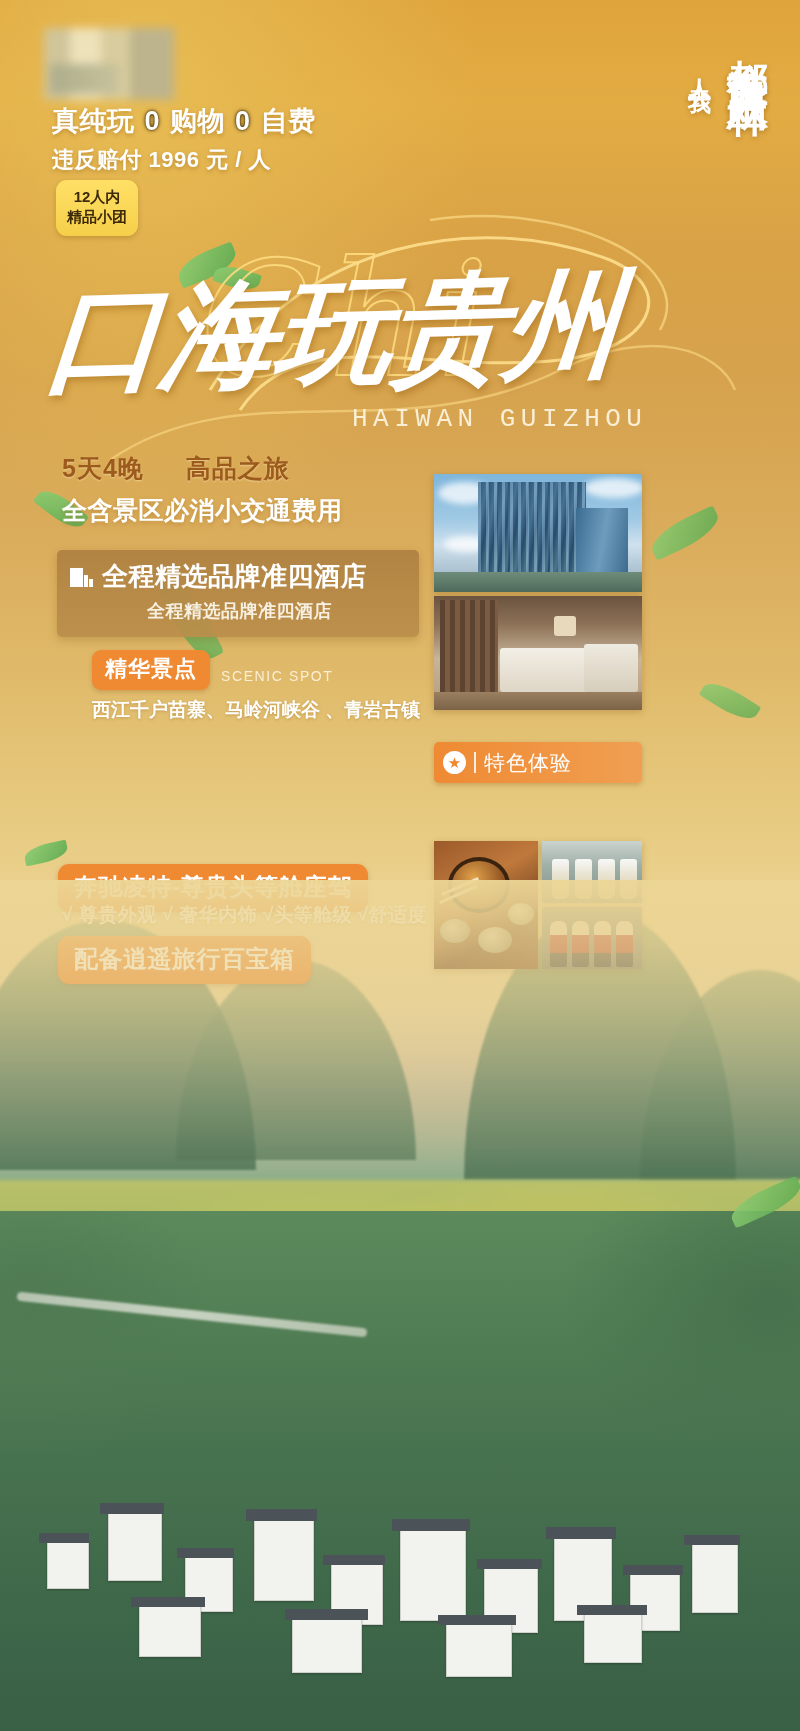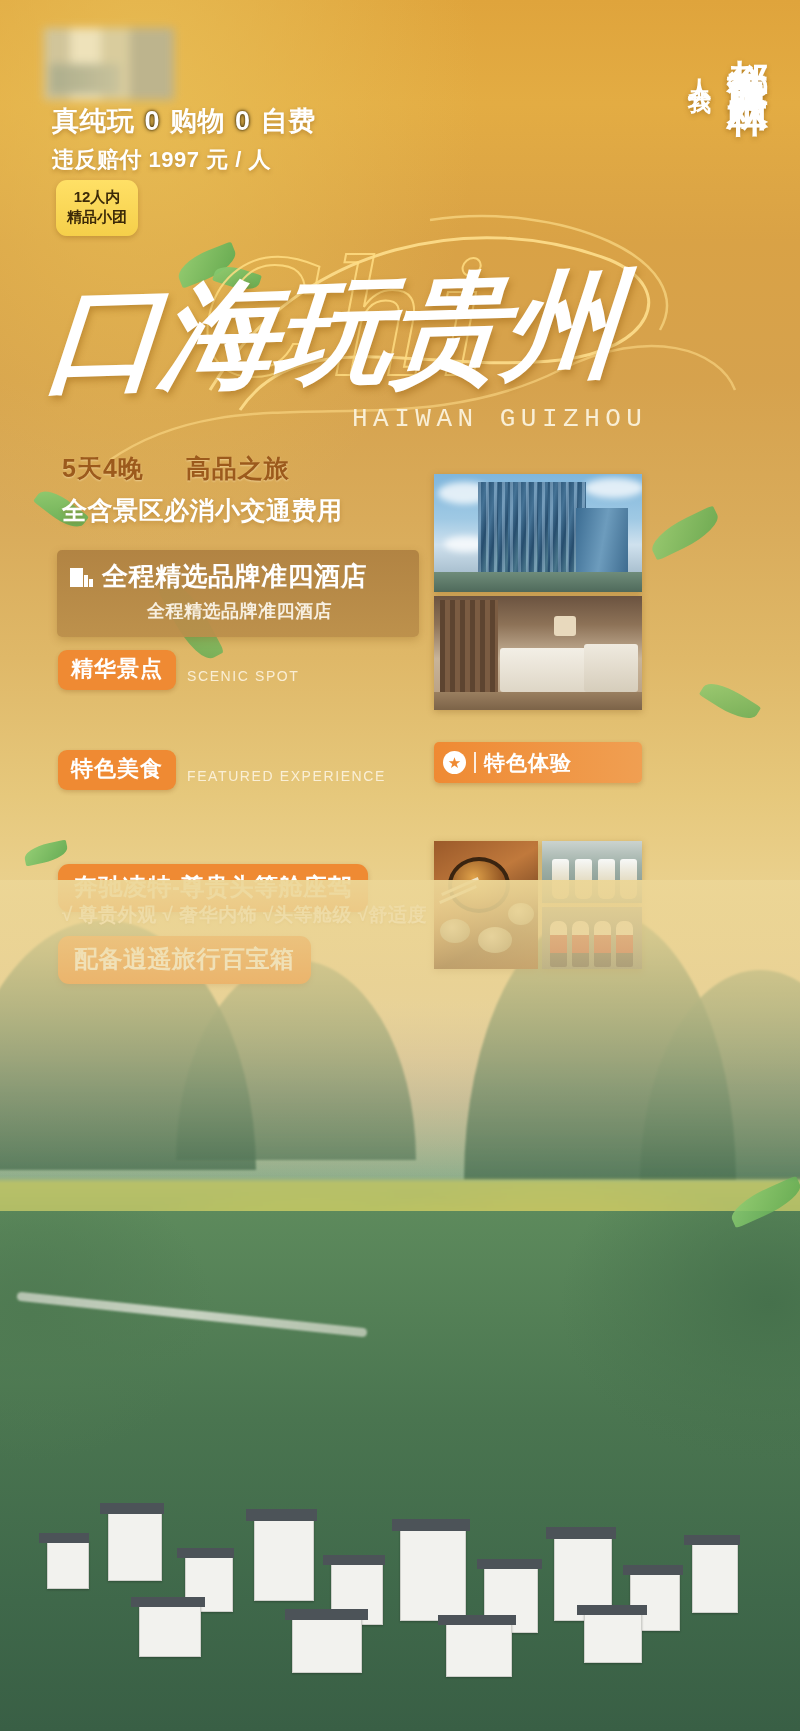--- a/index.html
+++ b/index.html
@@ -257,21 +257,21 @@
     position:absolute; left:434px; top:742px; width:208px; height:41px;
     background:linear-gradient(90deg,#ef8a33,#f09f52);
     border-radius:5px; display:flex; align-items:center; gap:8px; padding-left:9px;
     box-shadow:0 2px 5px rgba(120,60,10,.25);
   }
   .exp-star {
     width:23px; height:23px; border-radius:50%; background:#fff; flex:0 0 auto;
     display:flex; align-items:center; justify-content:center; color:#ef8a33; font-size:15px; line-height:1;
   }
   .exp-div { width:2px; height:21px; background:rgba(255,255,255,.85); }
-  .exp-label { color:#fff; font-weight:bold; font-size:21px; letter-spacing:1px; }
+  .exp-label { color:#fff; font-weight:normal; font-size:21px; letter-spacing:1px; }
 
   .exp-text {
     position:absolute; left:436px; top:792px; width:230px;
     color:#fff; font-weight:bold; font-size:15px; line-height:1.55;
     text-shadow:0 1px 3px rgba(140,90,15,.35);
   }
 
   
   .ph-food {
     left:434px; top:841px; width:104px; height:128px;
@@ -376,21 +376,21 @@
   <div class="logo-blur"></div>
 
   <div class="promo">
     <div class="l1">
       <span>真纯玩</span>
       <span class="zero">0</span>
       <span>购物</span>
       <span class="zero">0</span>
       <span>自费</span>
     </div>
-    <div class="l2">违反赔付 1997 元 / 人</div>
+    <div class="l2">违反赔付 1996 元 / 人</div>
   </div>
 
   <div class="badge-group">
     <div>12人内</div>
     <div>精品小团</div>
   </div>
 
   <div class="vertical-calli">
     <div class="vc-col vc-a">都往海而入山林</div>
     <div class="vc-col vc-b">人去我</div>
@@ -416,34 +416,31 @@
       <span class="hotel-icon">
         <i style="left:0;top:2px;width:13px;height:19px;"></i>
         <i style="left:14px;top:9px;width:4px;height:12px;"></i>
         <i style="left:19px;top:13px;width:4px;height:8px;"></i>
       </span>
       <span class="hotel-title">全程精选品牌准四酒店</span>
     </div>
     <div class="hotel-sub">全程精选品牌准四酒店</div>
   </div>
 
-  <div class="sec" style="top:650px;">
+  <div class="sec" style="top:650px;margin-left:34px;">
     <div class="sec-head">
       <span class="pill">精华景点</span>
       <span class="pill-en">SCENIC SPOT</span>
     </div>
     <div class="sec-body">
+      <div>西江千户苗寨、马岭河峡谷 、青岩古镇</div>
     </div>
   </div>
 
   <div class="sec" style="top:750px;">
-    <div class="sec-head">
-      <span class="pill">特色美食</span>
-      <span class="pill-en">FEATURED EXPERIENCE</span>
-    </div>
   </div>
 
   <div class="wide-pill" style="top:864px;">奔驰凌特-尊贵头等舱座驾</div>
   <div class="check-row" style="top:902px;">√ 尊贵外观 √ 奢华内饰 √头等舱级 √舒适度</div>
 
   <div class="wide-pill" style="top:936px;">配备逍遥旅行百宝箱</div>
 
   <div class="photo ph-hotel">
     <div class="cloud" style="left:4px;top:8px;width:54px;height:22px;"></div>
     <div class="cloud" style="left:150px;top:4px;width:60px;height:20px;"></div>

